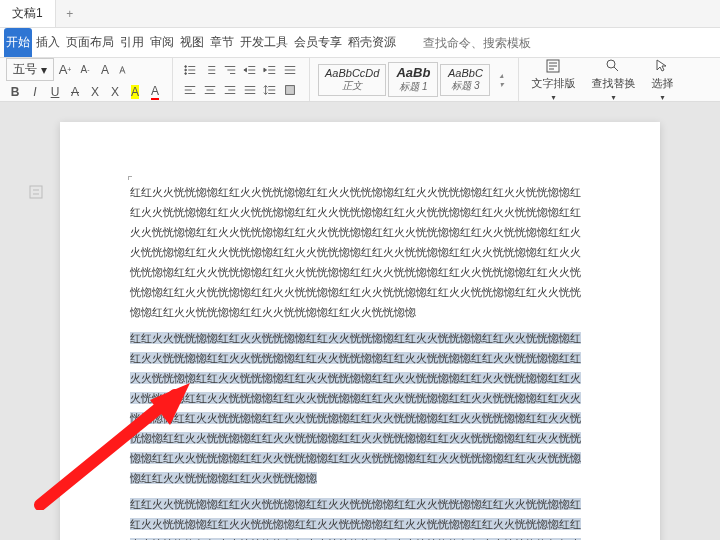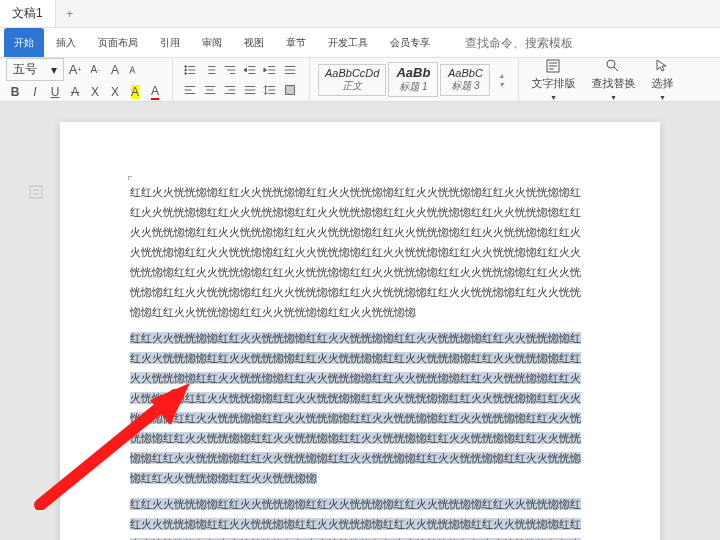--- a/index.html
+++ b/index.html
@@ -3,28 +3,28 @@
 <meta charset="utf-8">
 <style>
   * { margin: 0; padding: 0; box-sizing: border-box; }
   body { font-family: "Microsoft YaHei", Arial, sans-serif; font-size: 12px; background: #fff; color: #333; overflow: hidden; width: 720px; height: 540px; }
 
   .titlebar { height: 28px; background: #f5f5f5; display: flex; align-items: center; border-bottom: 1px solid #e0e0e0; }
   .tab { height: 100%; padding: 0 12px; display: flex; align-items: center; border-right: 1px solid #e0e0e0; background: #fff; font-size: 12px; }
   .tab-add { width: 28px; display:flex; align-items:center; justify-content:center; color:#888; }
 
   .ribbon-tabs { height: 30px; display: flex; align-items: center; border-bottom: 1px solid #e0e0e0; padding-left: 4px; gap: 2px; }
-  .ribbon-tab { padding: 0 10px; height: 100%; display: flex; align-items: center; cursor: pointer; font-size: 10px; color:#444; }
+  .ribbon-tab { padding: 0 2px; height: 100%; display: flex; align-items: center; cursor: pointer; font-size: 12px; color:#444; }
   .ribbon-tab.active { background: #2e75d3; color: #fff; border-radius: 3px 3px 0 0; }
   .search-box { margin-left: 19px; display:flex; align-items:center; color:#999; gap:4px; }
   .search-box input { border:none; outline:none; font-size:12px; width:110px; background:transparent; }
 
   .ribbon-body { height: 44px; display: flex; align-items: center; border-bottom: 1px solid #ddd; padding: 0 6px; gap: 8px; background:#fafafa; }
   .group { display:flex; align-items:center; gap:6px; border-right:1px solid #e0e0e0; padding-right:8px; height:100%; }
-  .font-select { border:1px solid #ccc; padding:2px 6px; font-size:12px; display:flex; align-items:center; gap:14px; }
+  .font-select { border:1px solid #ccc; padding:2px 6px; font-size:12px; display:flex; align-items:center; gap:4px; }
   .small-btn { width:18px; height:18px; display:flex; align-items:center; justify-content:center; color:#555; font-size:12px; }
   .small-btn svg { width:14px; height:14px; }
   .para-icons { display:flex; flex-wrap:wrap; width:120px; gap:2px; }
   .style-box { border:1px solid #ccc; padding:2px 6px; font-size:12px; display:flex; flex-direction:column; align-items:center; min-width:50px; }
   .style-prev { font-size:11px; color:#333; }
   .style-lbl { font-size:10px; color:#666; }
   .right-btn { display:flex; flex-direction:column; align-items:center; font-size:11px; color:#444; gap:2px; padding:0 4px; }
   .right-btn svg { width:16px; height:16px; }
 
   .doc-area { position:absolute; top:102px; left:0; right:0; bottom:0; background:#e6e6e6; overflow:hidden; }
@@ -70,20 +70,23 @@
       <span>视图</span>
     </div>
   <div class="ribbon-tab">
       <span>章节</span>
     </div>
   <div class="ribbon-tab">
       <span>开发工具</span>
     </div>
   <div class="ribbon-tab">
       <span>会员专享</span>
+    </div>
+  <div class="ribbon-tab">
+      <span>稻壳资源</span>
     </div>
   <div class="search-box">
     <span><svg viewBox="0 0 16 16" fill="none" stroke="#999" stroke-width="1.5">
           <circle cx="7" cy="7" r="4.5"></circle>
           <line x1="11" y1="11" x2="14" y2="14"></line>
         </svg></span>
     <input placeholder="查找命令、搜索模板" style="">
   </div>
 </div>
 

